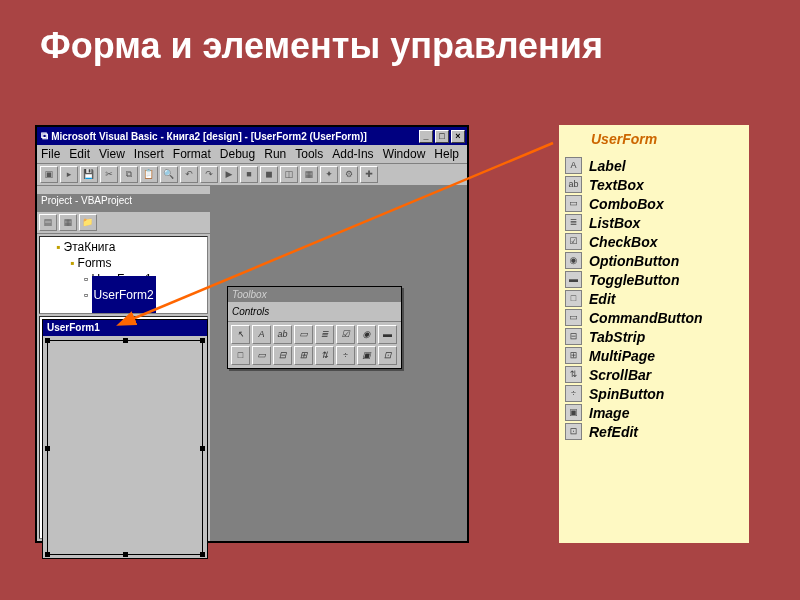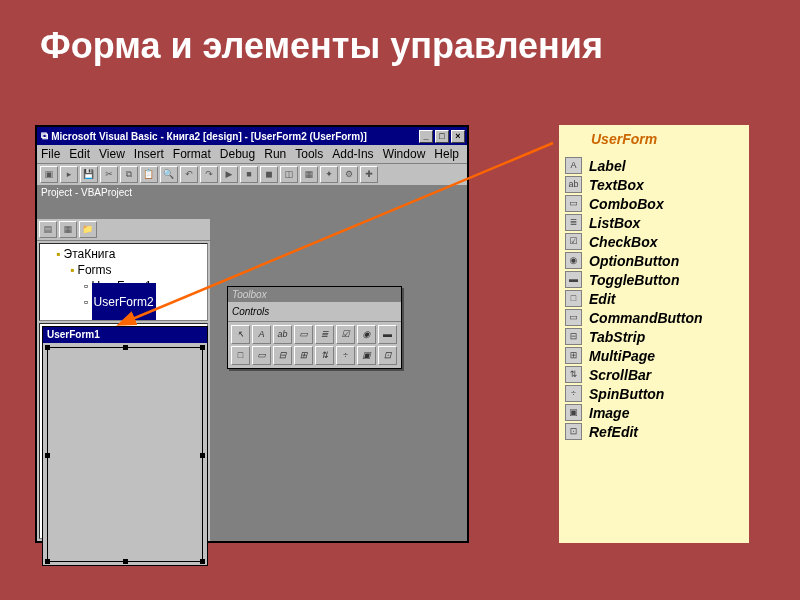--- a/index.html
+++ b/index.html
@@ -75,21 +75,21 @@
   }
   .ide-body { display:flex; height: 355px; }
   .project-pane {
     width: 175px;
     background:#c0c0c0;
     border-right: 2px solid #808080;
     display:flex; flex-direction:column;
   }
   .project-title {
     background:#808080; color:#fff;
-    font-size:10px; padding:1px 4px; height:33px;
+    font-size:10px; padding:1px 4px; height:18px;margin-top:8px;
   }
   .project-toolbar{
     display:flex; gap:2px; padding:2px;
     border-bottom:1px solid #808080;
   }
   .tree {
     background:#fff;
     border:1px inset #808080;
     margin:2px; flex:0 0 78px;
     font-size:12px; padding:2px 2px;

